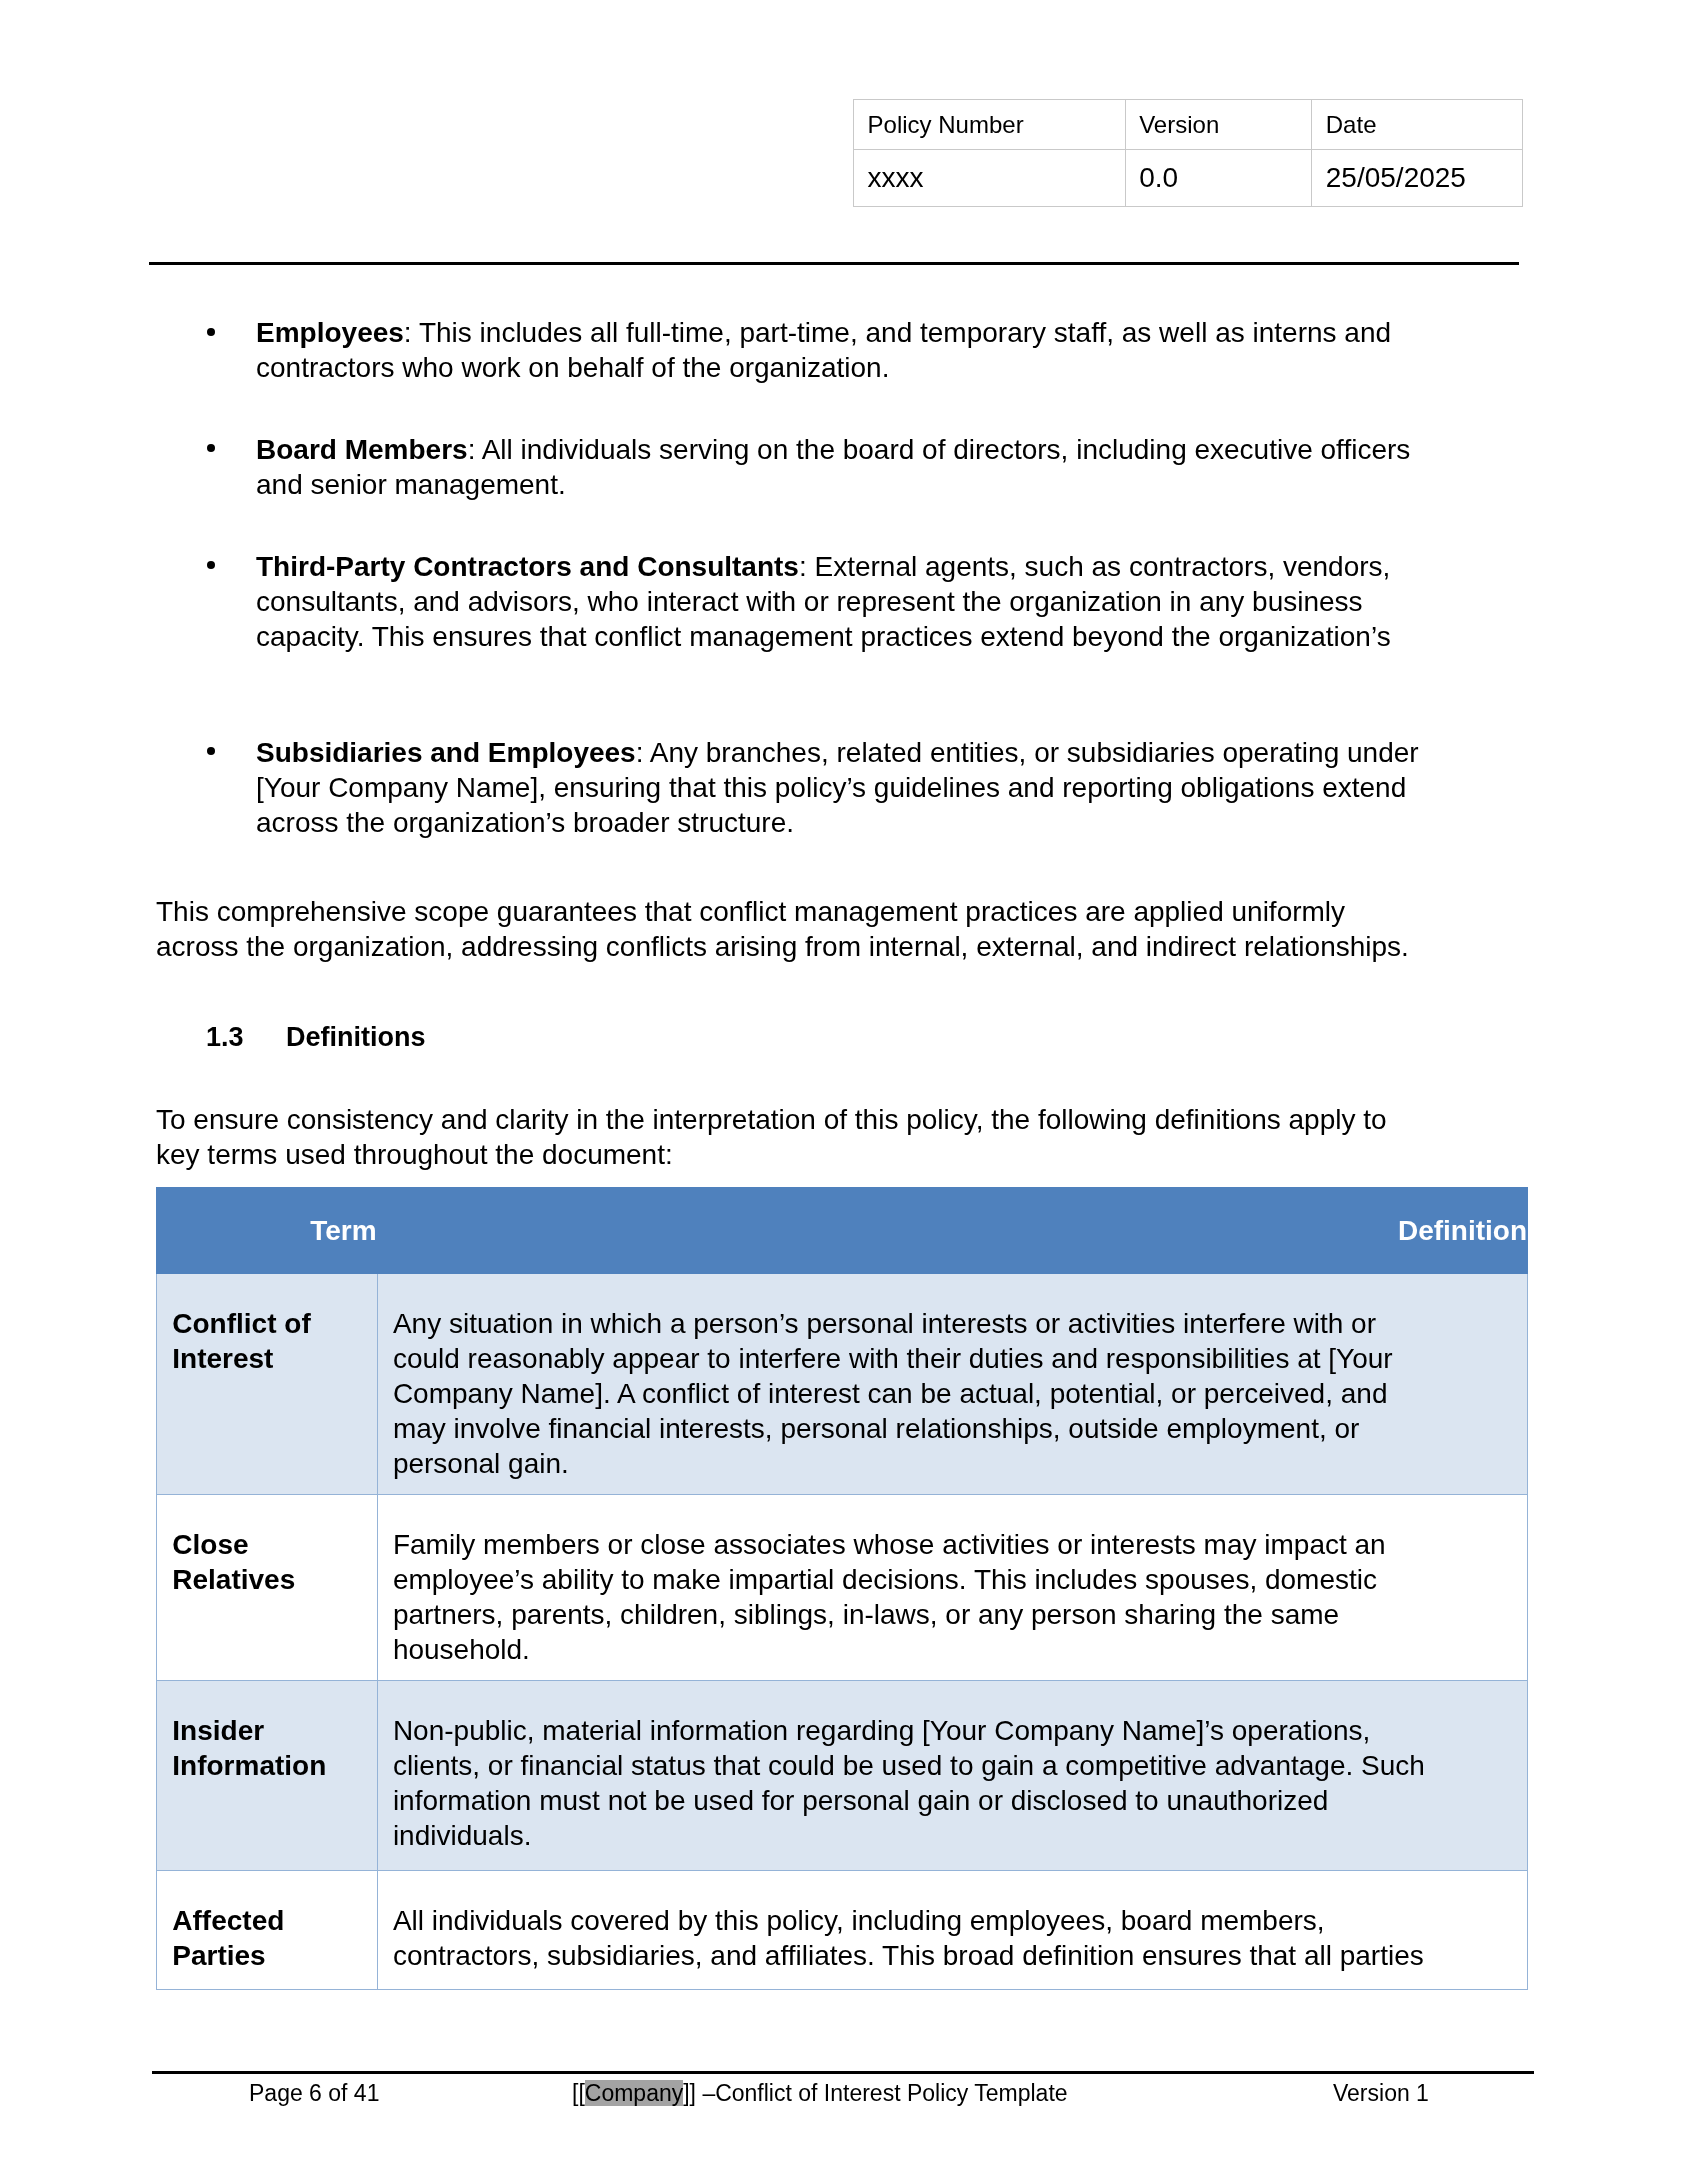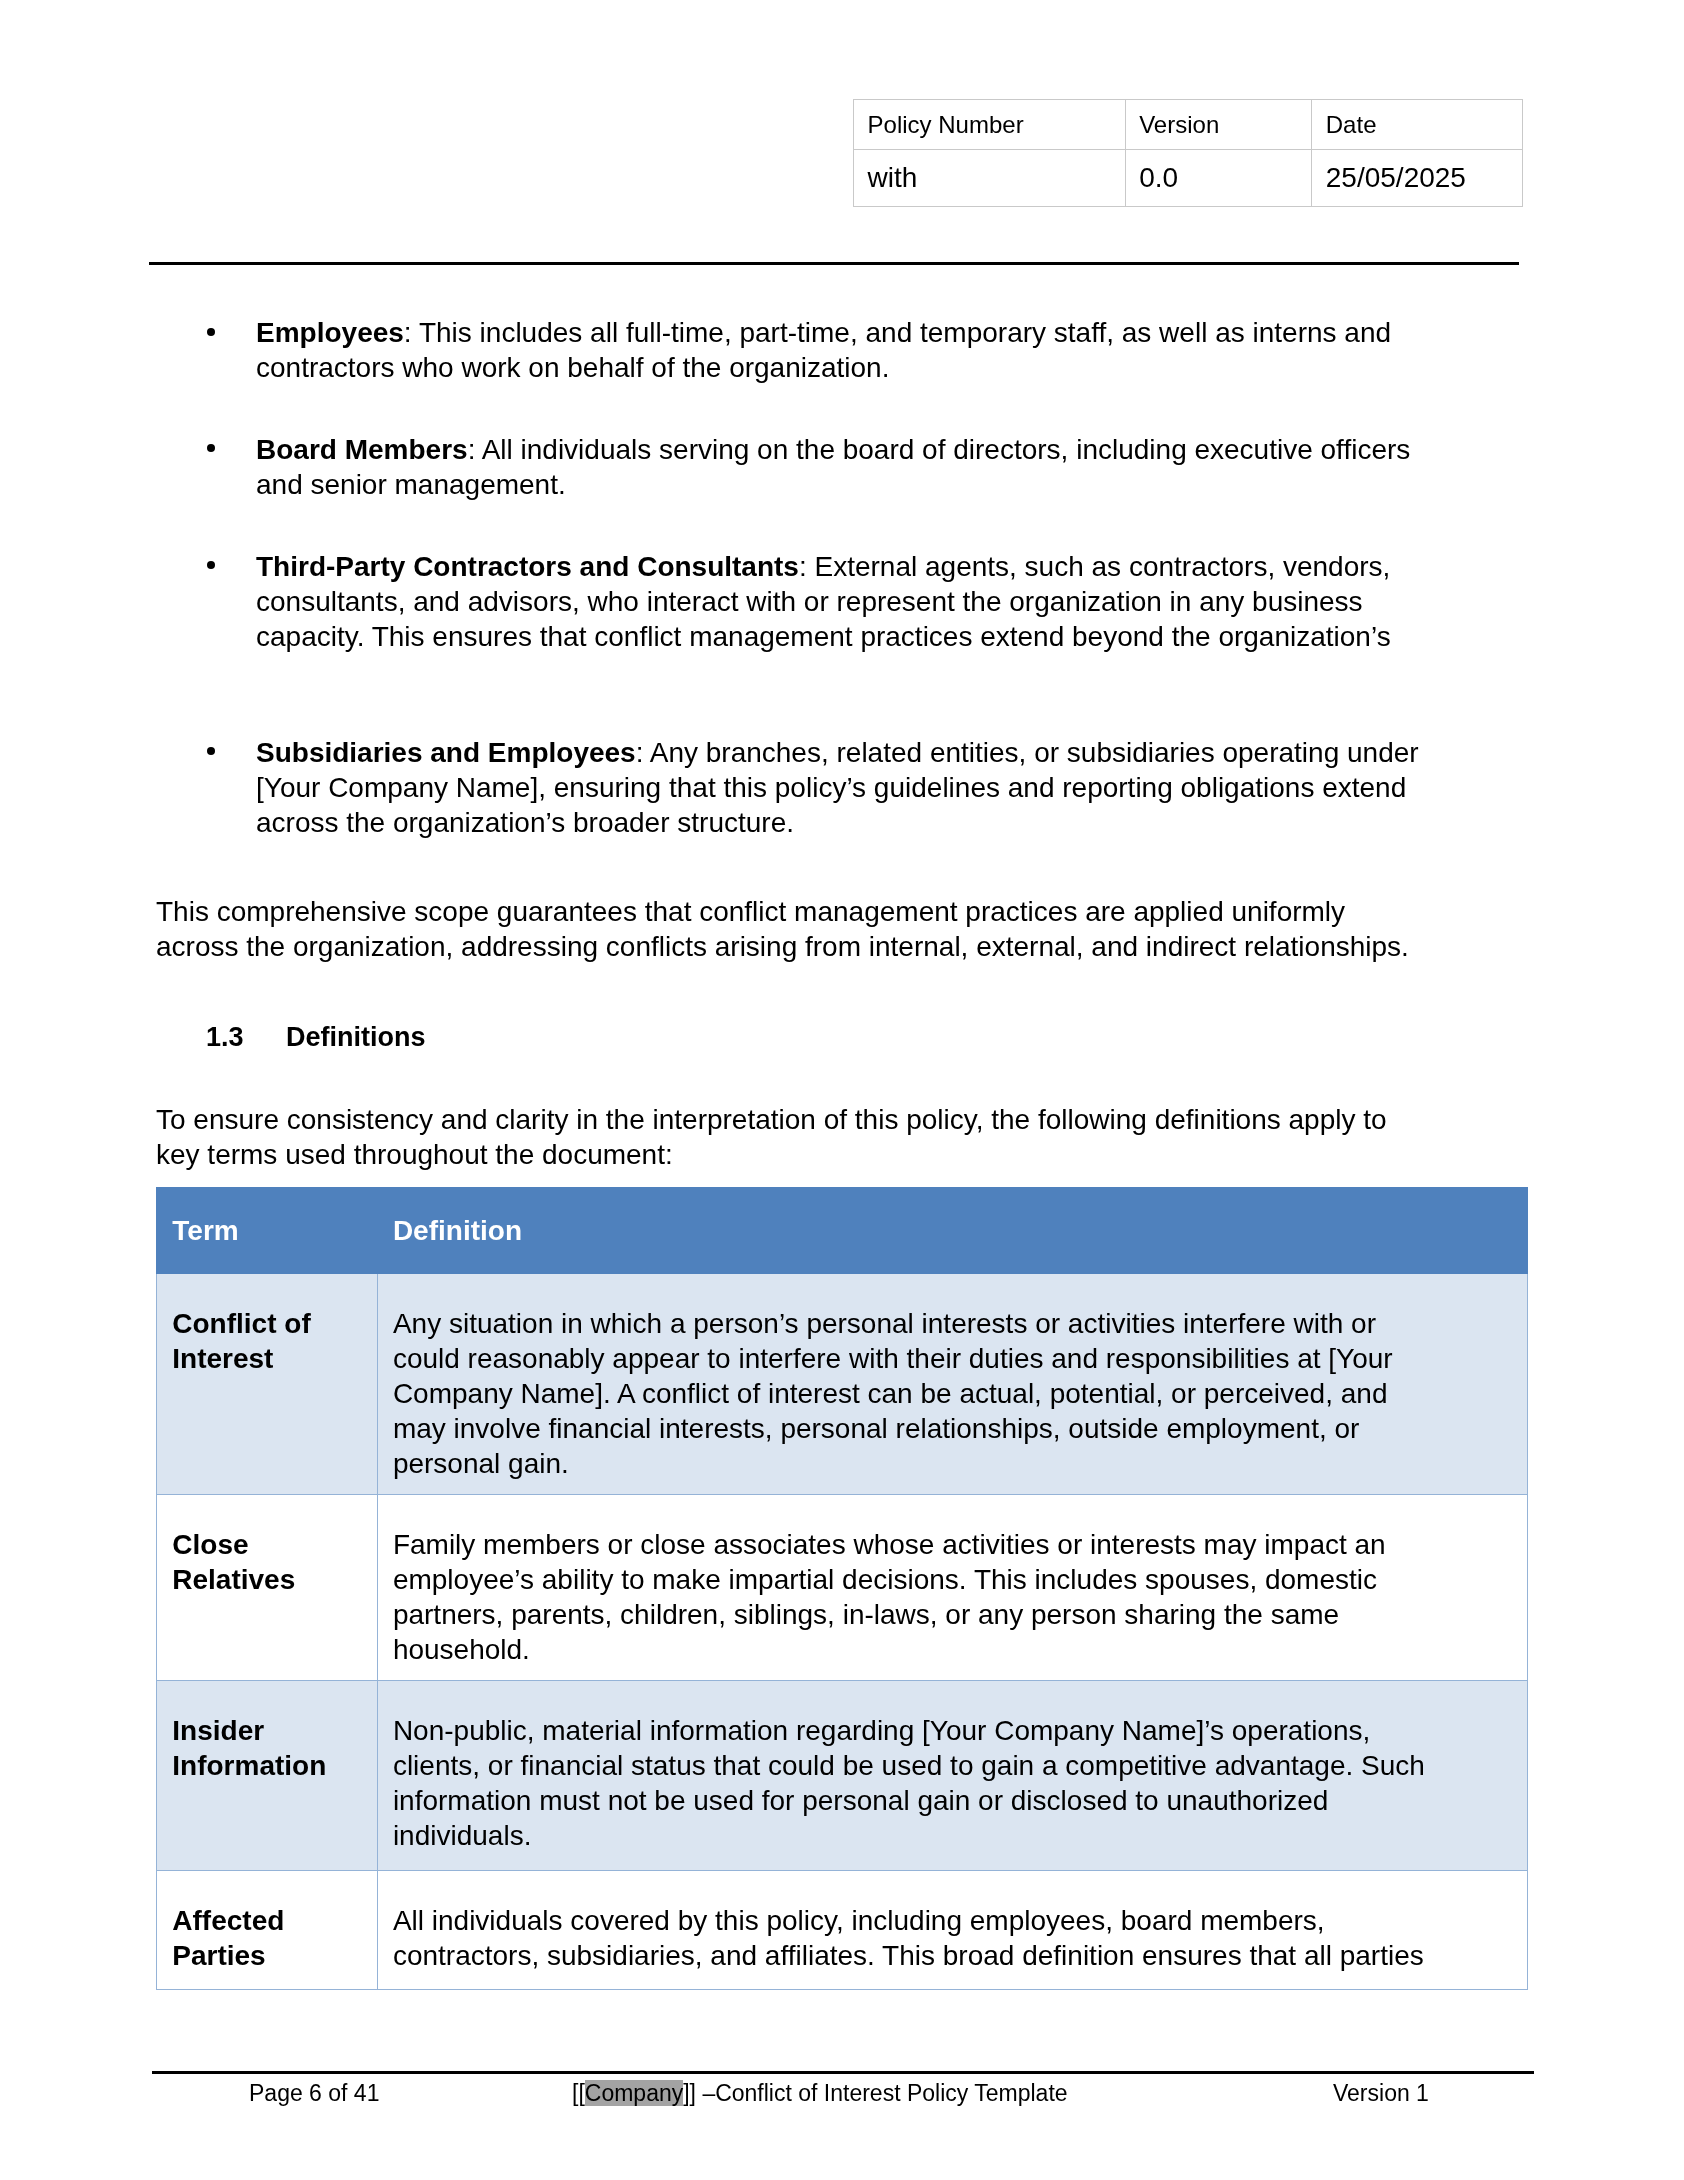--- a/index.html
+++ b/index.html
@@ -19,21 +19,21 @@
   
   .para { position:absolute; font-size:28px; line-height:35px; }
   .bullet { position:absolute; left:204px; width:13.6px; height:13.6px; }
   .bullet span { display:block; width:8.5px; height:8.5px; border-radius:50%; background:#000; margin:2.6px; }
   .b { font-weight:bold; }
 
   .heading { position:absolute; top:1019px; font-size:27px; line-height:37px; font-weight:bold; }
 
   
   .defs { position:absolute; left:156px; top:1187px; width:1372px; border-collapse:collapse; }
-  .defs th { background:#4f81bd; color:#ffffff; text-align:left; font-size:28px; font-weight:bold;
+  .defs th { background:#4f81bd; color:#ffffff; text-align:right; font-size:28px; font-weight:bold;
              height:85px; padding:0 0 0 15.3px; border:1.7px solid #4f81bd; vertical-align:middle; }
   .defs td { border:1.7px solid #95b3d7; font-size:28px; line-height:35px; vertical-align:top;
              padding:32px 15.3px 0 15.3px; }
   .defs td.term { font-weight:bold; width:189px; }
   .defs tr.shade td { background:#dbe5f1;margin-left:48px; }
   .defs tr.plain td { background:#ffffff;margin-left:25px; }
   .defs tr.r1 td { height:188px; }
   .defs tr.r2 td { height:153px; }
   .defs tr.r3 td { height:157px; }
   .defs tr.r4 td { height:86px; }
@@ -47,21 +47,21 @@
 <body>
 
 <table class="meta">
   <tbody>
       <tr class="lbl">
     <td class="c1">Policy Number</td>
     <td class="c2">Version</td>
     <td class="c3">Date</td>
   </tr>
   <tr class="val">
-    <td>with</td>
+    <td>xxxx</td>
     <td>0.0</td>
     <td>25/05/2025</td>
   </tr>
 </tbody>
   </table>
 <div class="rule-top"></div>
 
 <div class="bullet" style="top:325px">
     <span></span>
   </div>

